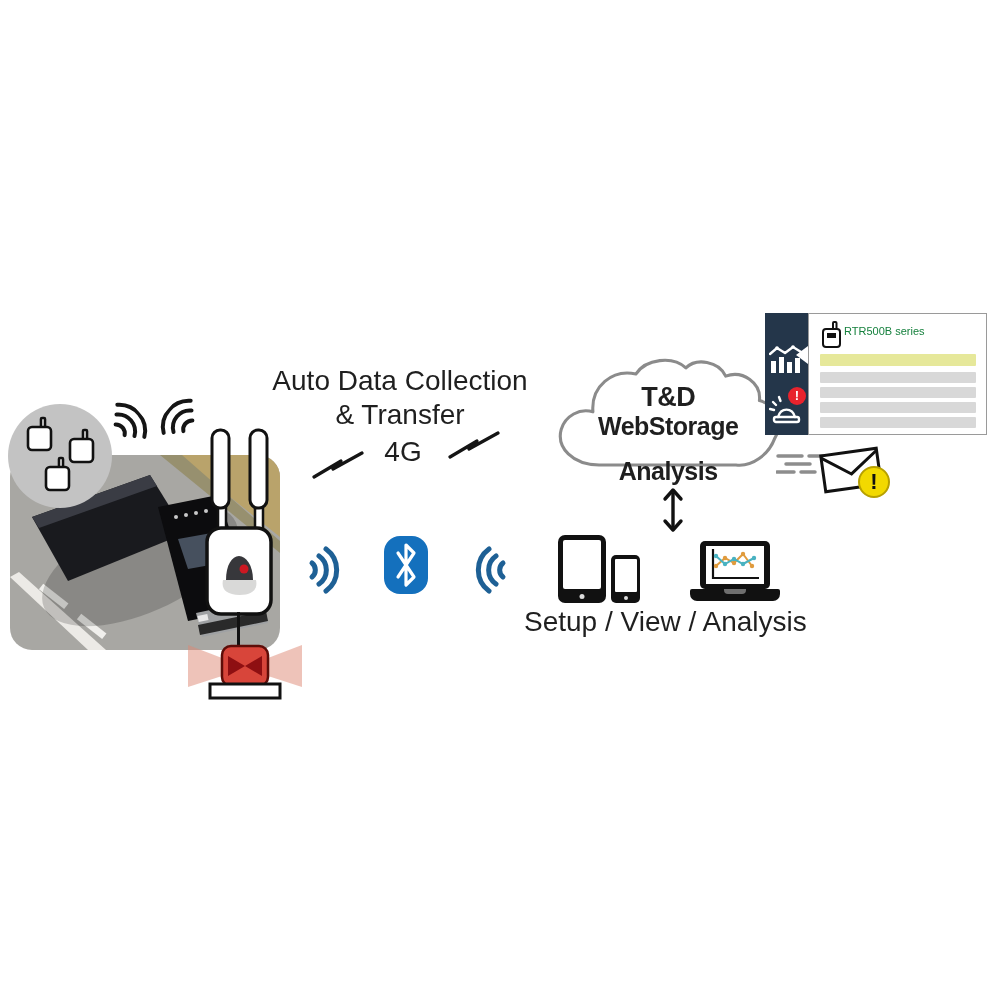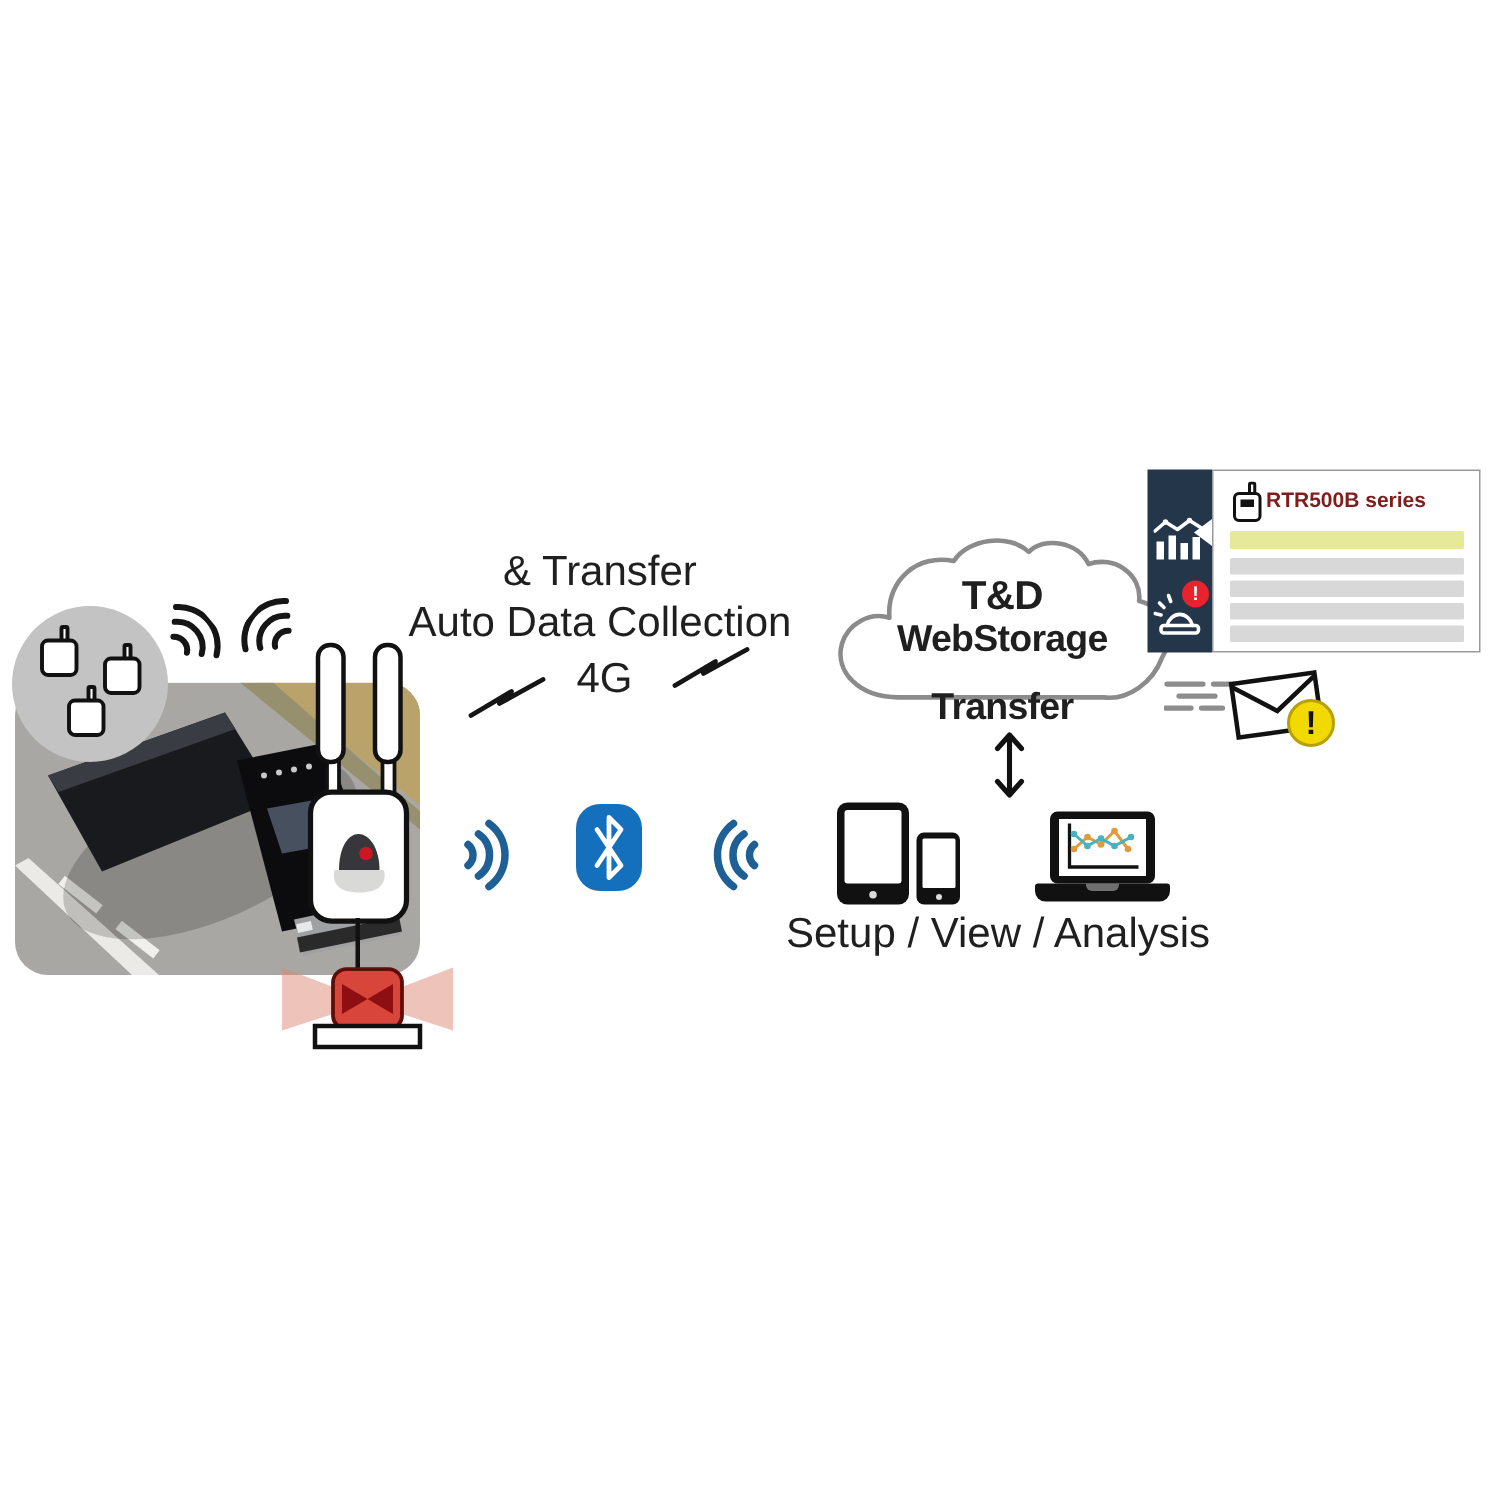--- a/index.html
+++ b/index.html
@@ -16,21 +16,21 @@
   .cloud-text .l2{font-size:25px;margin-bottom:20px;}
   .cloud-text .l3{font-size:25px;}
   
   .card{left:765px;top:313px;width:222px;height:122px;}
   .card-sidebar{position:absolute;left:0;top:0;width:43px;height:122px;background:#24364a;}
   .card-panel{position:absolute;left:43px;top:0;width:179px;height:122px;background:#fff;
               border:1.5px solid #9a9a9a;box-sizing:border-box;}
   .card-notch{position:absolute;left:31px;top:33px;width:0;height:0;
               border-top:9px solid transparent;border-bottom:9px solid transparent;
               border-right:12px solid #fff;}
-  .card-title{position:absolute;left:35px;top:11px;font-size:14px;font-weight:bold;color:#7f1d1d;white-space:nowrap;}
+  .card-title{position:absolute;left:35px;top:11px;font-size:11px;font-weight:normal;color:#15803d;white-space:nowrap;}
   .row{position:absolute;left:11px;width:156px;border-radius:1px;}
   .row-highlight{top:40px;height:12px;background:#e6e89a;}
   .row-grey{background:#d8d8d8;height:11px;}
   .alert-badge{position:absolute;left:23px;top:74px;width:18px;height:18px;border-radius:50%;
                background:#e8232d;color:#fff;font-size:13px;font-weight:bold;text-align:center;
                line-height:18px;}
   
   .warning-circle{left:858px;top:466px;width:32px;height:32px;border-radius:50%;background:#f2d900;
                   border:2px solid #b7a000;box-sizing:border-box;color:#111;font-weight:bold;
                   font-size:22px;text-align:center;line-height:27px;}
@@ -139,40 +139,40 @@
   <svg class="abs" style="left:188px;top:636px;" width="114" height="66" viewBox="0 0 114 66">
     <polygon points="34,22 0,9 0,51 34,40" fill="#dd8873" opacity="0.5"></polygon>
     <polygon points="80,22 114,9 114,51 80,40" fill="#dd8873" opacity="0.5"></polygon>
     <rect x="34" y="10" width="46" height="40" rx="9" fill="#d8453a" stroke="#5e0d08" stroke-width="2.5"></rect>
     <polygon points="40,20 57,30 40,40" fill="#8e0f12"></polygon>
     <polygon points="74,20 57,30 74,40" fill="#8e0f12"></polygon>
     <rect x="22" y="48" width="70" height="14" fill="#fff" stroke="#111" stroke-width="3"></rect>
   </svg>
 
   <div class="abs flow-label txt">
+    <div>Auto Data Collection</div>
     <div>&amp; Transfer</div>
-    <div>Auto Data Collection</div>
   </div>
 
   <svg class="abs" style="left:312px;top:450px;" width="52" height="30" viewBox="0 0 52 30">
     <polyline points="2,27 29,11 21,19 50,3" fill="none" stroke="#151515" stroke-width="3.2" stroke-linecap="round" stroke-linejoin="round"></polyline>
   </svg>
   <div class="abs network-label txt">4G</div>
   <svg class="abs" style="left:448px;top:430px;" width="52" height="30" viewBox="0 0 52 30">
     <polyline points="2,27 29,11 21,19 50,3" fill="none" stroke="#151515" stroke-width="3.2" stroke-linecap="round" stroke-linejoin="round"></polyline>
   </svg>
 
   <svg class="abs" style="left:548px;top:356px;" width="240" height="128" viewBox="0 0 235 124">
     <path d="M50,106 C24,106 8,89 13,71 C17,58 31,50 44,54 C42,29 63,12 86,17 C96,2 122,-1 135,11
              C145,1 167,4 174,19 C191,13 209,26 207,43 C224,47 231,65 222,80 C216,96 200,108 184,106 Z" fill="#fff" stroke="#8b8b8b" stroke-width="3" stroke-linejoin="round"></path>
   </svg>
   <div class="abs cloud-text txt">
     <div class="l1">T&amp;D</div>
     <div class="l2">WebStorage</div>
-    <div class="l3">Transfer</div>
+    <div class="l3">Analysis</div>
   </div>
 
   <div class="abs card">
     <div class="card-sidebar">
       <svg class="abs" style="left:4px;top:31px;" width="35" height="30" viewBox="0 0 35 30">
         <g fill="#fff">
           <rect x="2" y="17" width="5" height="12"></rect>
             <rect x="10" y="13" width="5" height="16"></rect>
           <rect x="18" y="18" width="5" height="11"></rect>
             <rect x="26" y="14" width="5" height="15"></rect>

